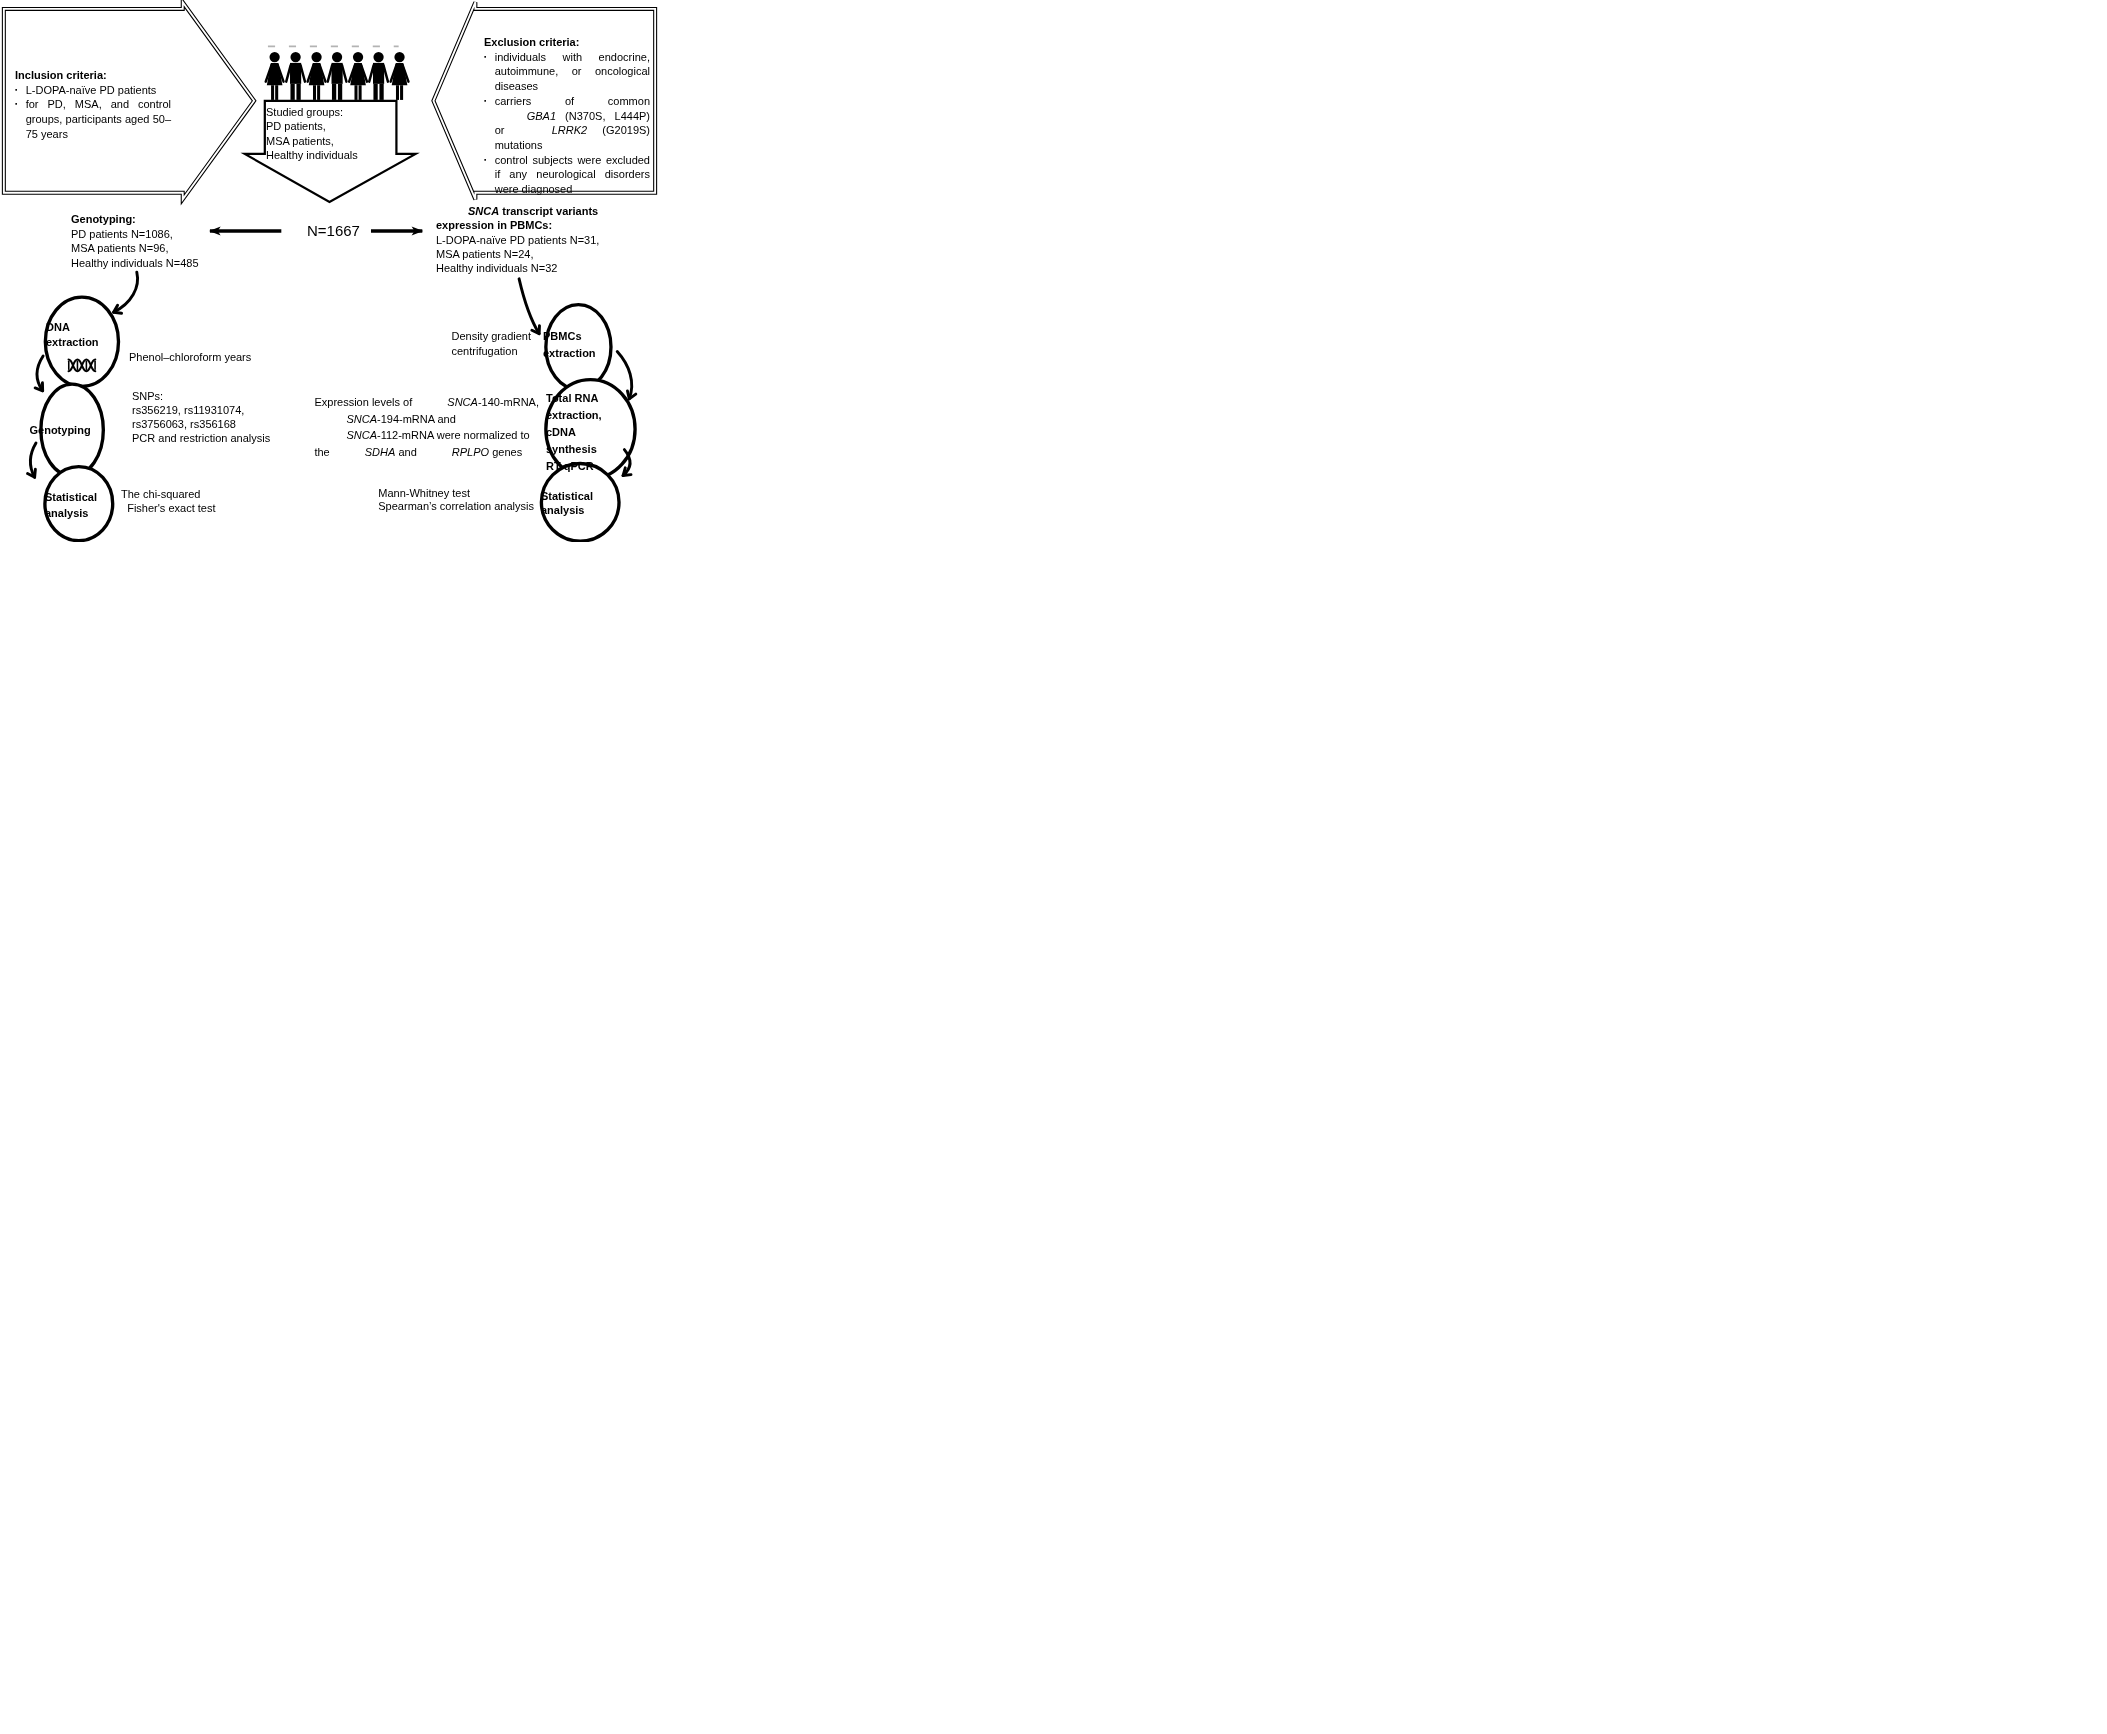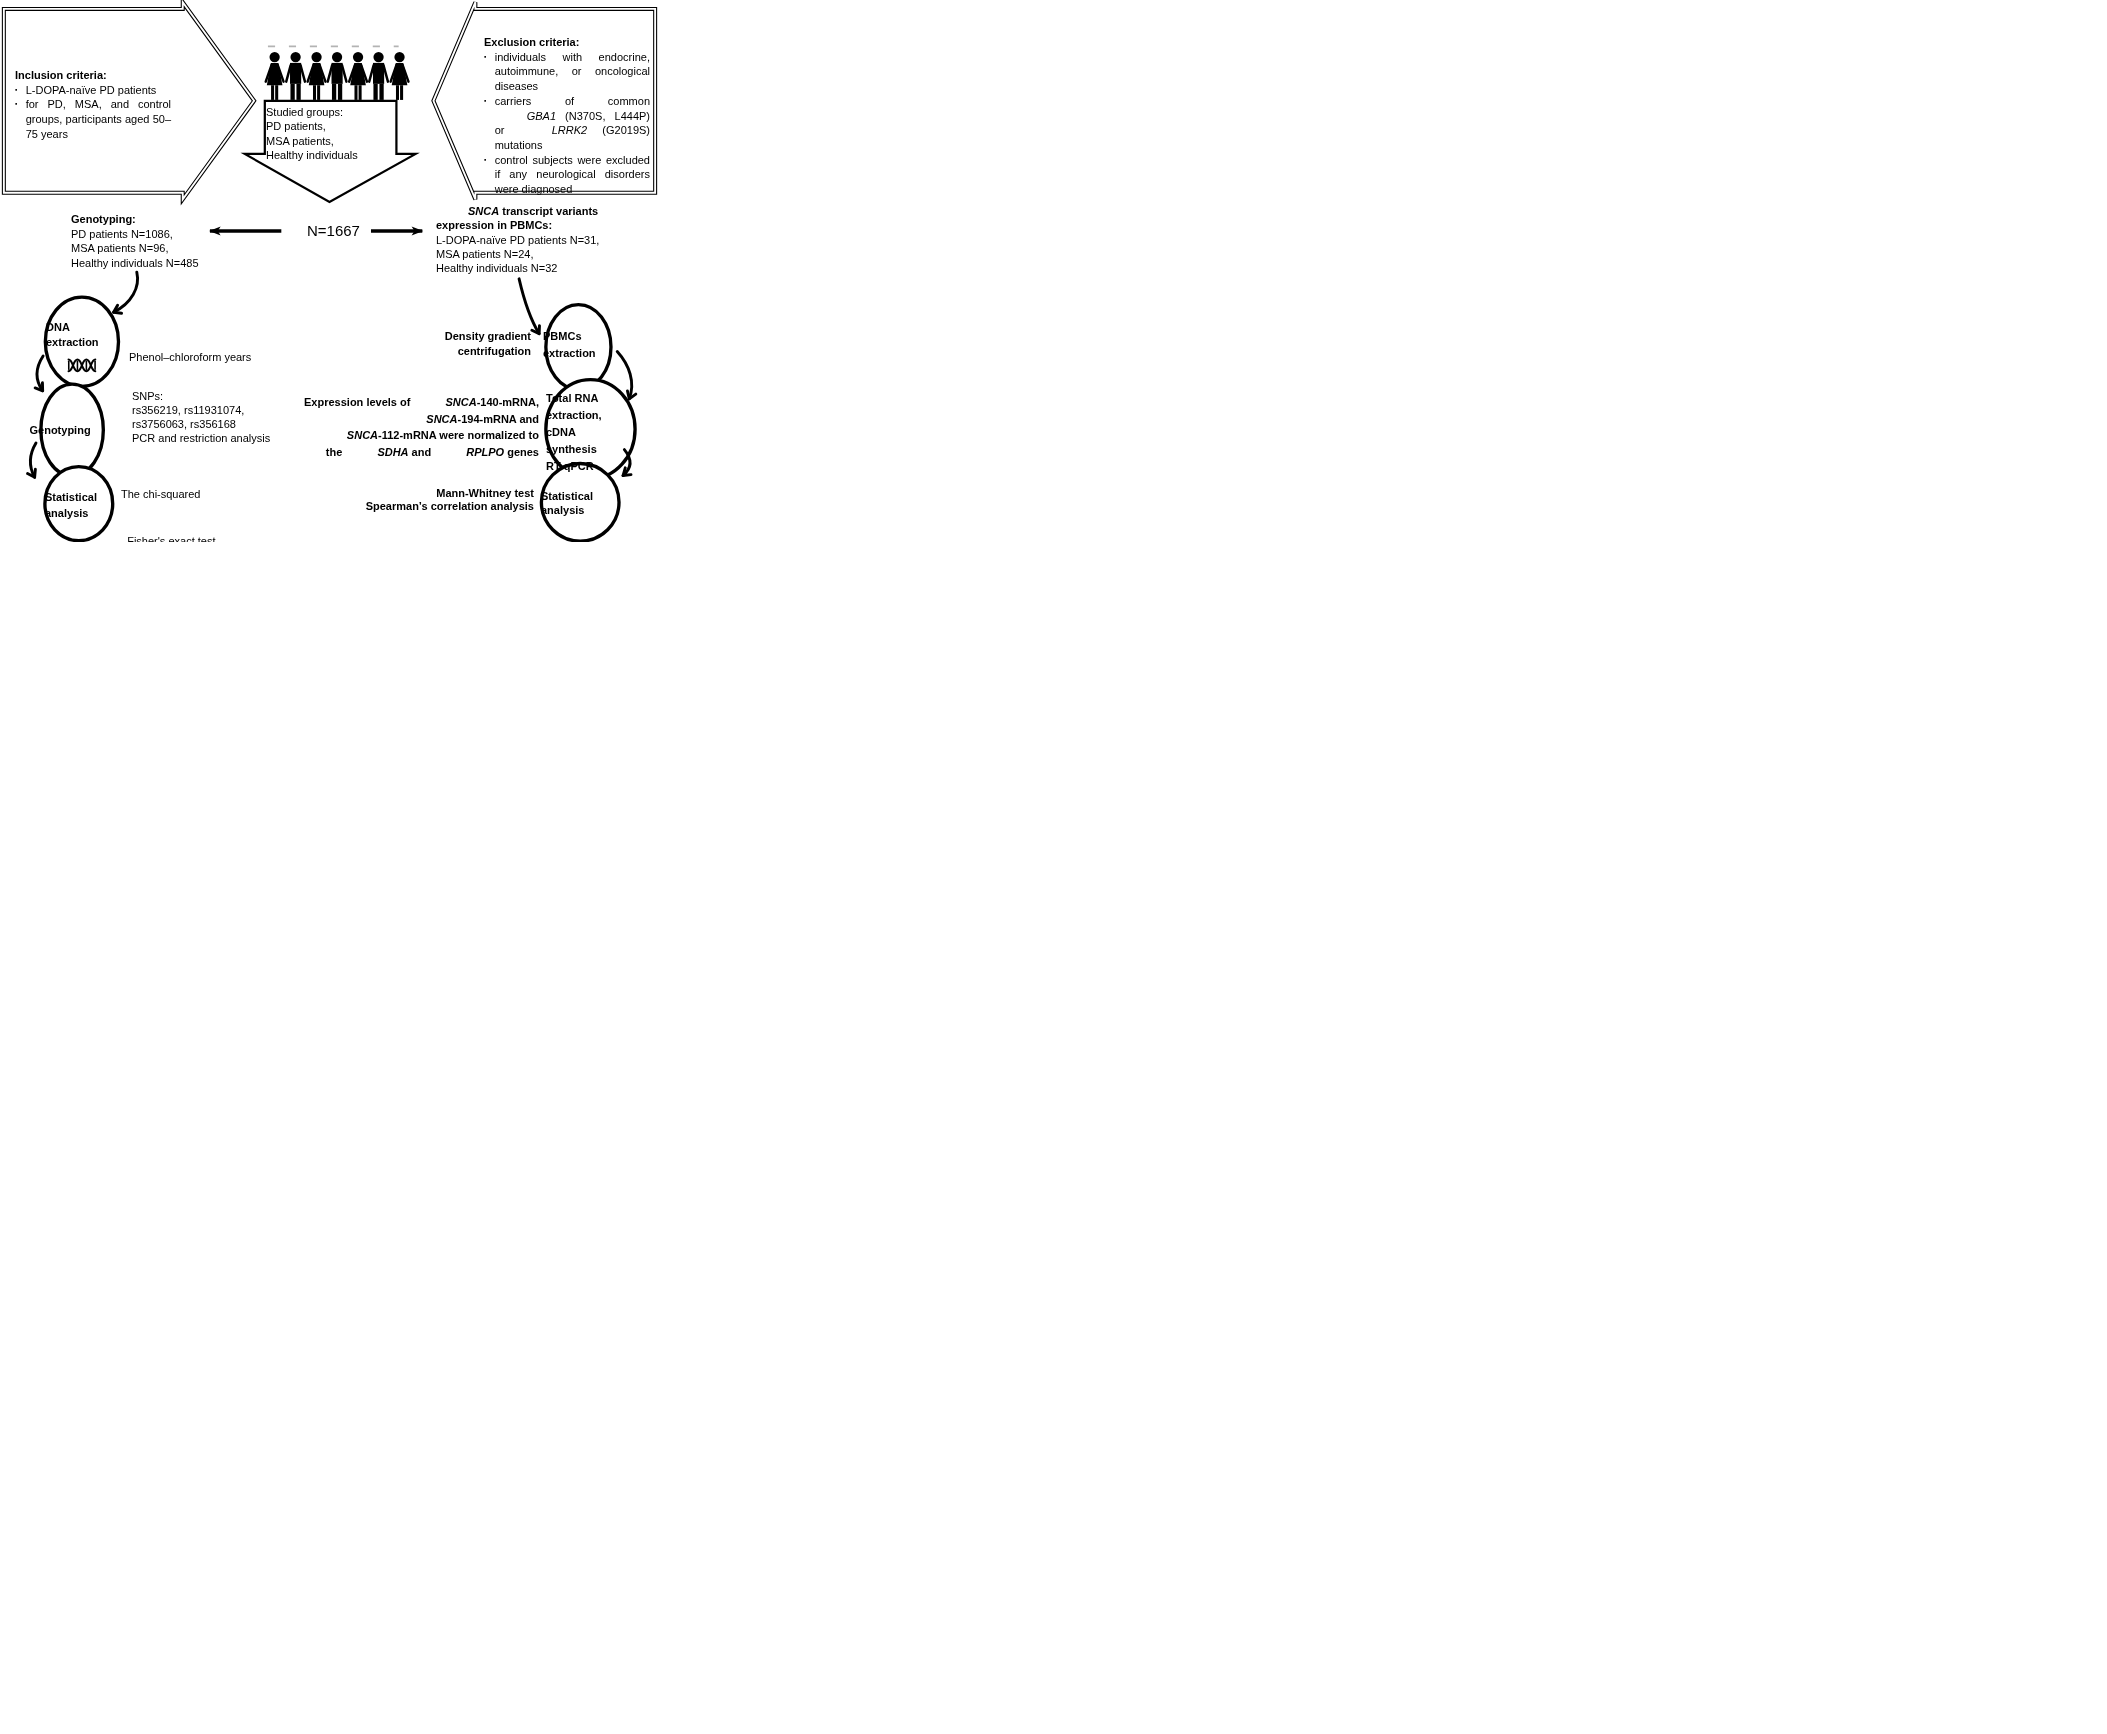--- a/index.html
+++ b/index.html
@@ -8,21 +8,21 @@
     width:659px;height:542px;
     background:#ffffff;
     font-family:"Liberation Sans", sans-serif;
     color:#000;
     overflow:hidden;
   }
   .layer{position:absolute;left:0;top:0;width:659px;height:542px;}
   .txt{position:absolute;font-size:11px;line-height:14.3px;color:#000;}
   .b{font-weight:bold;}
   .ctr{text-align:left;}
-  .rt{text-align:right;font-weight:bold;}
+  .rt{text-align:left;}
   .nw{white-space:nowrap;}
   .brow{display:flex;align-items:flex-start;}
   .bmark{flex:0 0 10.7px;font-size:6.7px;line-height:14.7px;}
   .btxt{flex:1 1 auto;text-align:justify;line-height:14.7px;}
   .lh33{line-height:14.7px;}
   .lh31{line-height:14px;}
   .lh37{line-height:16.5px;}
   .lh38{line-height:17px;}
   .lh30{line-height:13.4px;}
   .lh35{line-height:15.6px;}
@@ -208,21 +208,21 @@
 
   <div class="txt nw" style="left:129px;top:350px;">Phenol–chloroform years</div>
   <div class="txt lh31" style="left:132px;top:389px;">
     <div>SNPs:</div>
     <div>rs356219, rs11931074,</div>
     <div>rs3756063, rs356168</div>
     <div>PCR and restriction analysis</div>
   </div>
   <div class="txt lh31" style="left:121px;top:487px;">
     <div>The chi-squared</div>
-    <div style="padding-left:6.2px;margin-top:33px;">Fisher's exact test</div>
+    <div style="padding-left:6.2px;">Fisher's exact test</div>
   </div>
 
   <div class="txt ctr b lh39" style="left:543px;top:328px;width:71px;">
     <div>PBMCs</div>
     <div>extraction</div>
   </div>
   <div class="txt ctr b lh38" style="left:546px;top:390px;width:66px;">
     <div>Total RNA</div>
     <div>extraction,</div>
     <div>cDNA</div>

